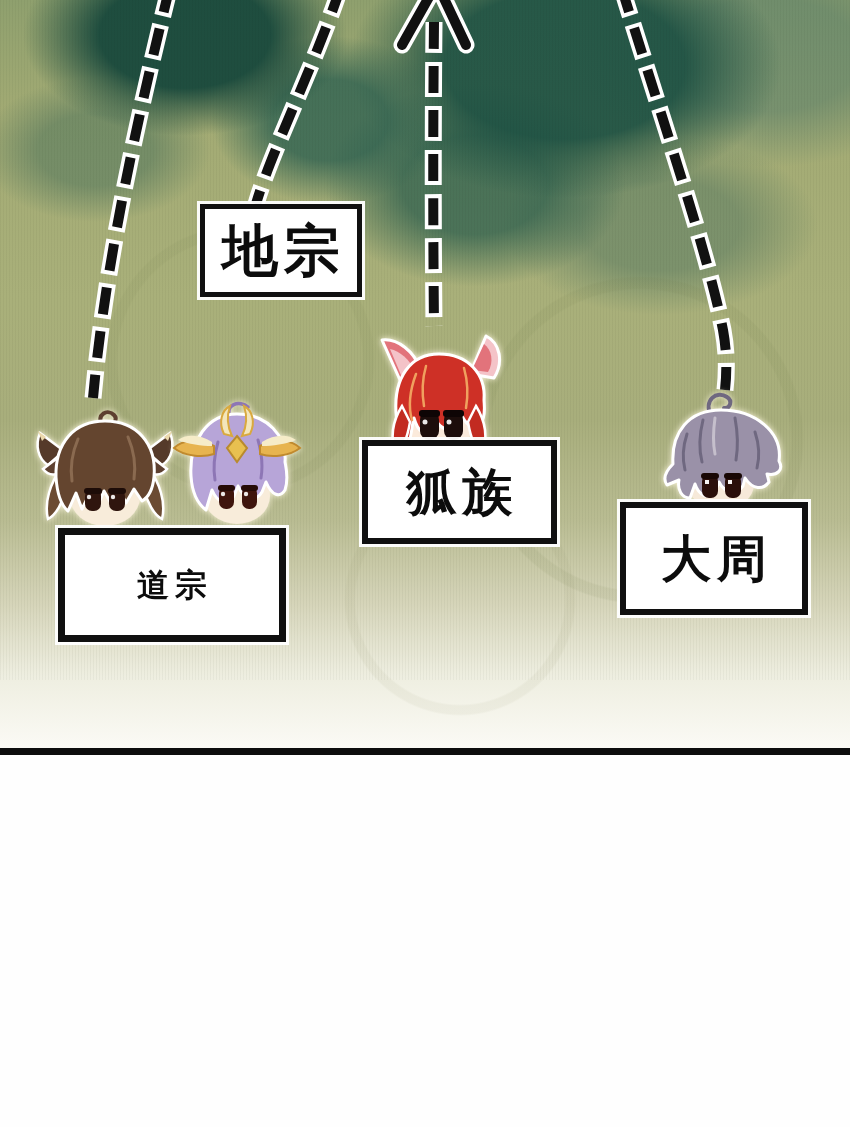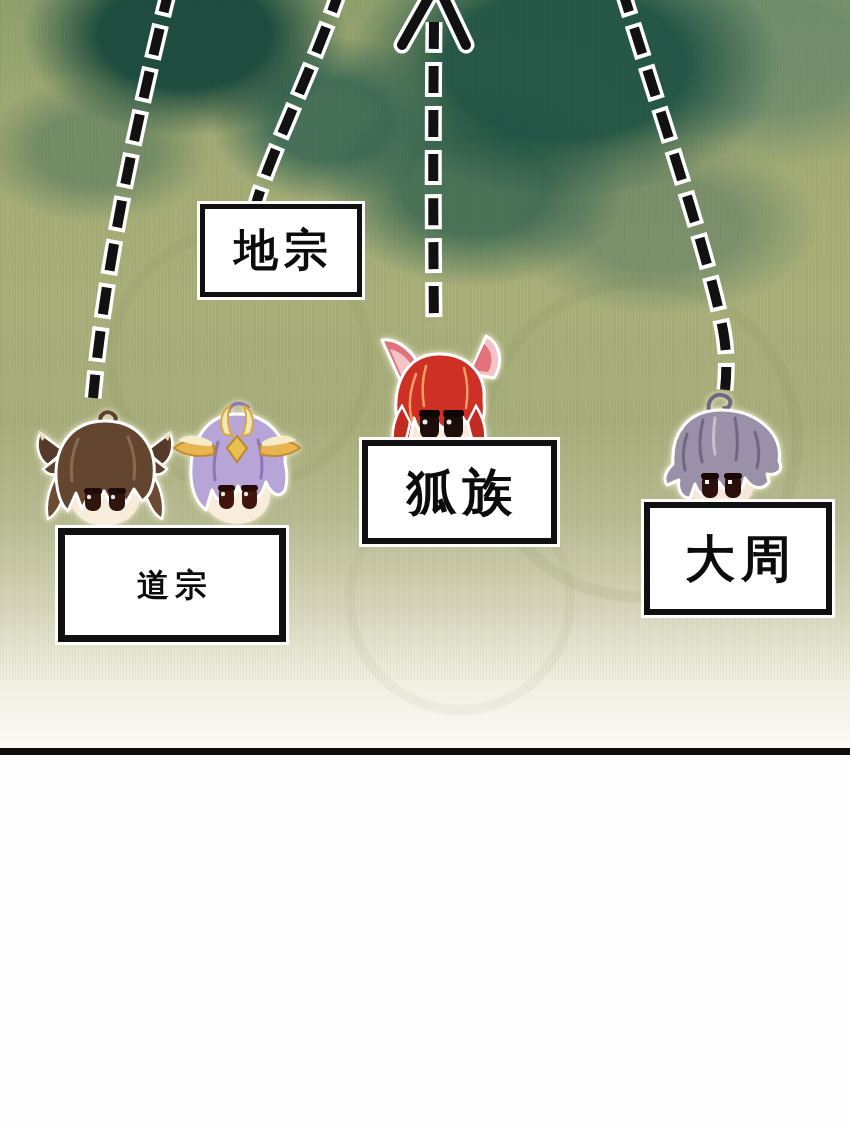--- a/index.html
+++ b/index.html
@@ -43,26 +43,26 @@
   .label-box{
     position:absolute;z-index:6;background:#ffffff;border:6px solid #101010;
     box-shadow:0 0 0 3px rgba(255,255,255,.95);
     display:flex;align-items:center;justify-content:center;
   }
   .label-box span{
     font-family:"Liberation Serif",serif;font-weight:700;color:#0c0c0c;
     letter-spacing:6px;text-indent:6px;line-height:1;white-space:nowrap;
   }
   .box-dizong{left:200px;top:204px;width:152px;height:83px;border-width:5px;}
-  .box-dizong span{font-size:44px;text-align:right;}
+  .box-dizong span{font-size:56px;text-align:right;}
   .box-huzu{left:362px;top:440px;width:183px;height:92px;}
   .box-huzu span{font-size:50px;}
   .box-daozong{left:58px;top:528px;width:214px;height:100px;border-width:7px;}
   .box-daozong span{font-size:32px;}
-  .box-dazhou{left:644px;top:502px;width:176px;height:101px;}
+  .box-dazhou{left:620px;top:502px;width:176px;height:101px;}
   .box-dazhou span{font-size:50px;}
   
   .separator{position:absolute;left:0;top:748px;width:850px;height:7px;background:#0d0d0d;z-index:6;}
   .bottom-section{position:absolute;left:0;top:755px;width:850px;height:372px;background:#fefefe;}
 </style>
 </head>
 <body>
 
 <div class="page">
 

